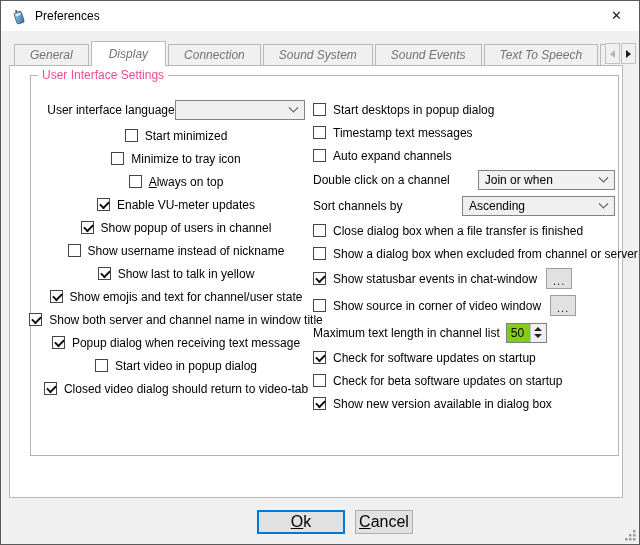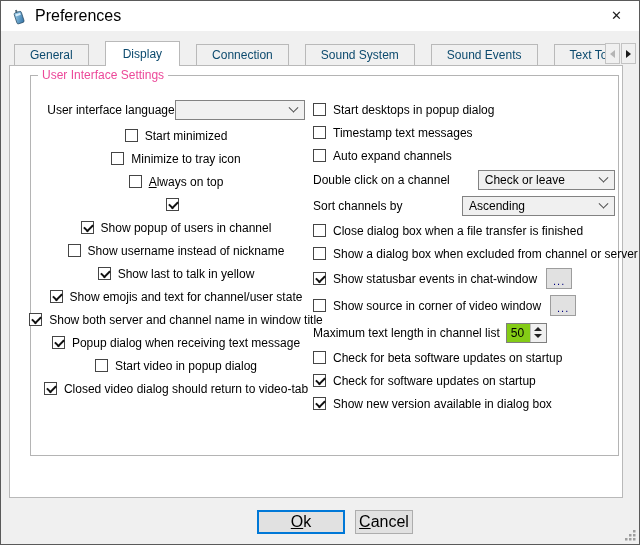--- a/index.html
+++ b/index.html
@@ -6,31 +6,31 @@
   html,body { width:640px; height:545px; }
   body { font-family: "Liberation Sans", "DejaVu Sans", sans-serif; font-size: 12px; color:#000; }
 
   .window { position:relative; width:640px; height:545px; background:#f0f0f0;
             border:1px solid #5a5a5a; overflow:hidden; }
 
   
   .titlebar { position:absolute; top:0; left:0; right:0; height:30px; background:#fff;
               display:flex; align-items:center; }
   .app-icon { margin-left:9px; width:17px; height:17px; flex:0 0 auto; }
-  .title-text { margin-left:8px; font-size:16px; color:#000; }
+  .title-text { margin-left:8px; font-size:12px; color:#000; }
   .close-btn { position:absolute; right:0; top:0; width:45px; height:29px;
                display:flex; align-items:center; justify-content:center; cursor:default; }
   .close-glyph { font-size:13px; color:#1a1a1a; font-family:"DejaVu Sans", sans-serif; }
 
   
   .tabstrip { position:absolute; top:40px; left:13px; width:594px; height:25px;
               display:flex; align-items:flex-end; overflow:hidden; z-index:3; }
   .tab { height:21px; margin-bottom:1px; padding:0 15px; background:#f0f0f0;
          border:1px solid #b9b9b9; border-bottom:none; display:flex; align-items:center;
-         white-space:nowrap; margin-right:16px; color:#0c4a6e; }
+         white-space:nowrap; margin-right:2px; color:#737373;font-style:italic; }
   .tab.active { height:25px; margin-bottom:0; background:#fff; padding:0 17px; z-index:4; }
   .tab-scroller { position:absolute; top:42px; right:3px; height:21px; display:flex; z-index:5; }
   .scroll-btn { width:15px; height:21px; background:#f0f0f0; border:1px solid #c3c3c3;
                 display:flex; align-items:center; justify-content:center; margin-left:1px; }
   .tri-left { width:0; height:0; border-top:4px solid transparent; border-bottom:4px solid transparent;
               border-right:5px solid #b5b5b5; }
   .tri-right { width:0; height:0; border-top:4px solid transparent; border-bottom:4px solid transparent;
                border-left:5px solid #1a1a1a; }
 
   
@@ -151,20 +151,21 @@
         <div class="row">
           <span class="cb"></span>
           <span class="lbl">Minimize to tray icon</span>
         </div>
         <div class="row">
           <span class="cb"></span>
           <span class="lbl"><span class="u">A</span><span>lways on top</span></span>
         </div>
         <div class="row">
           <span class="cb checked"></span>
+          <span class="lbl">Enable VU-meter updates</span>
         </div>
         <div class="row">
           <span class="cb checked"></span>
           <span class="lbl">Show popup of users in channel</span>
         </div>
         <div class="row">
           <span class="cb"></span>
           <span class="lbl">Show username instead of nickname</span>
         </div>
         <div class="row">
@@ -203,21 +204,21 @@
           <span class="lbl">Timestamp text messages</span>
         </div>
         <div class="row">
           <span class="cb"></span>
           <span class="lbl">Auto expand channels</span>
         </div>
 
         <div class="row row-combo">
           <span class="lbl lbl-inline">Double click on a channel</span>
           <div class="combo combo-right">
-            <span>Check or leave</span>
+            <span>Join or when</span>
             <span class="chev"></span>
           </div>
         </div>
         <div class="row row-combo">
           <span class="lbl lbl-inline">Sort channels by</span>
           <div class="combo combo-right">
             <span>Ascending</span>
             <span class="chev"></span>
           </div>
         </div>
@@ -247,26 +248,26 @@
           <div class="spin">
             <div class="spin-field">50</div>
             <div class="spin-btns">
               <span class="spin-up"></span>
               <span class="spin-down"></span>
             </div>
           </div>
         </div>
 
         <div class="row">
+          <span class="cb checked"></span>
+          <span class="lbl">Check for software updates on startup</span>
+        </div>
+        <div class="row">
           <span class="cb"></span>
           <span class="lbl">Check for beta software updates on startup</span>
-        </div>
-        <div class="row">
-          <span class="cb checked"></span>
-          <span class="lbl">Check for software updates on startup</span>
         </div>
         <div class="row">
           <span class="cb checked"></span>
           <span class="lbl">Show new version available in dialog box</span>
         </div>
       </div>
 
     </div>
   </div>
 

